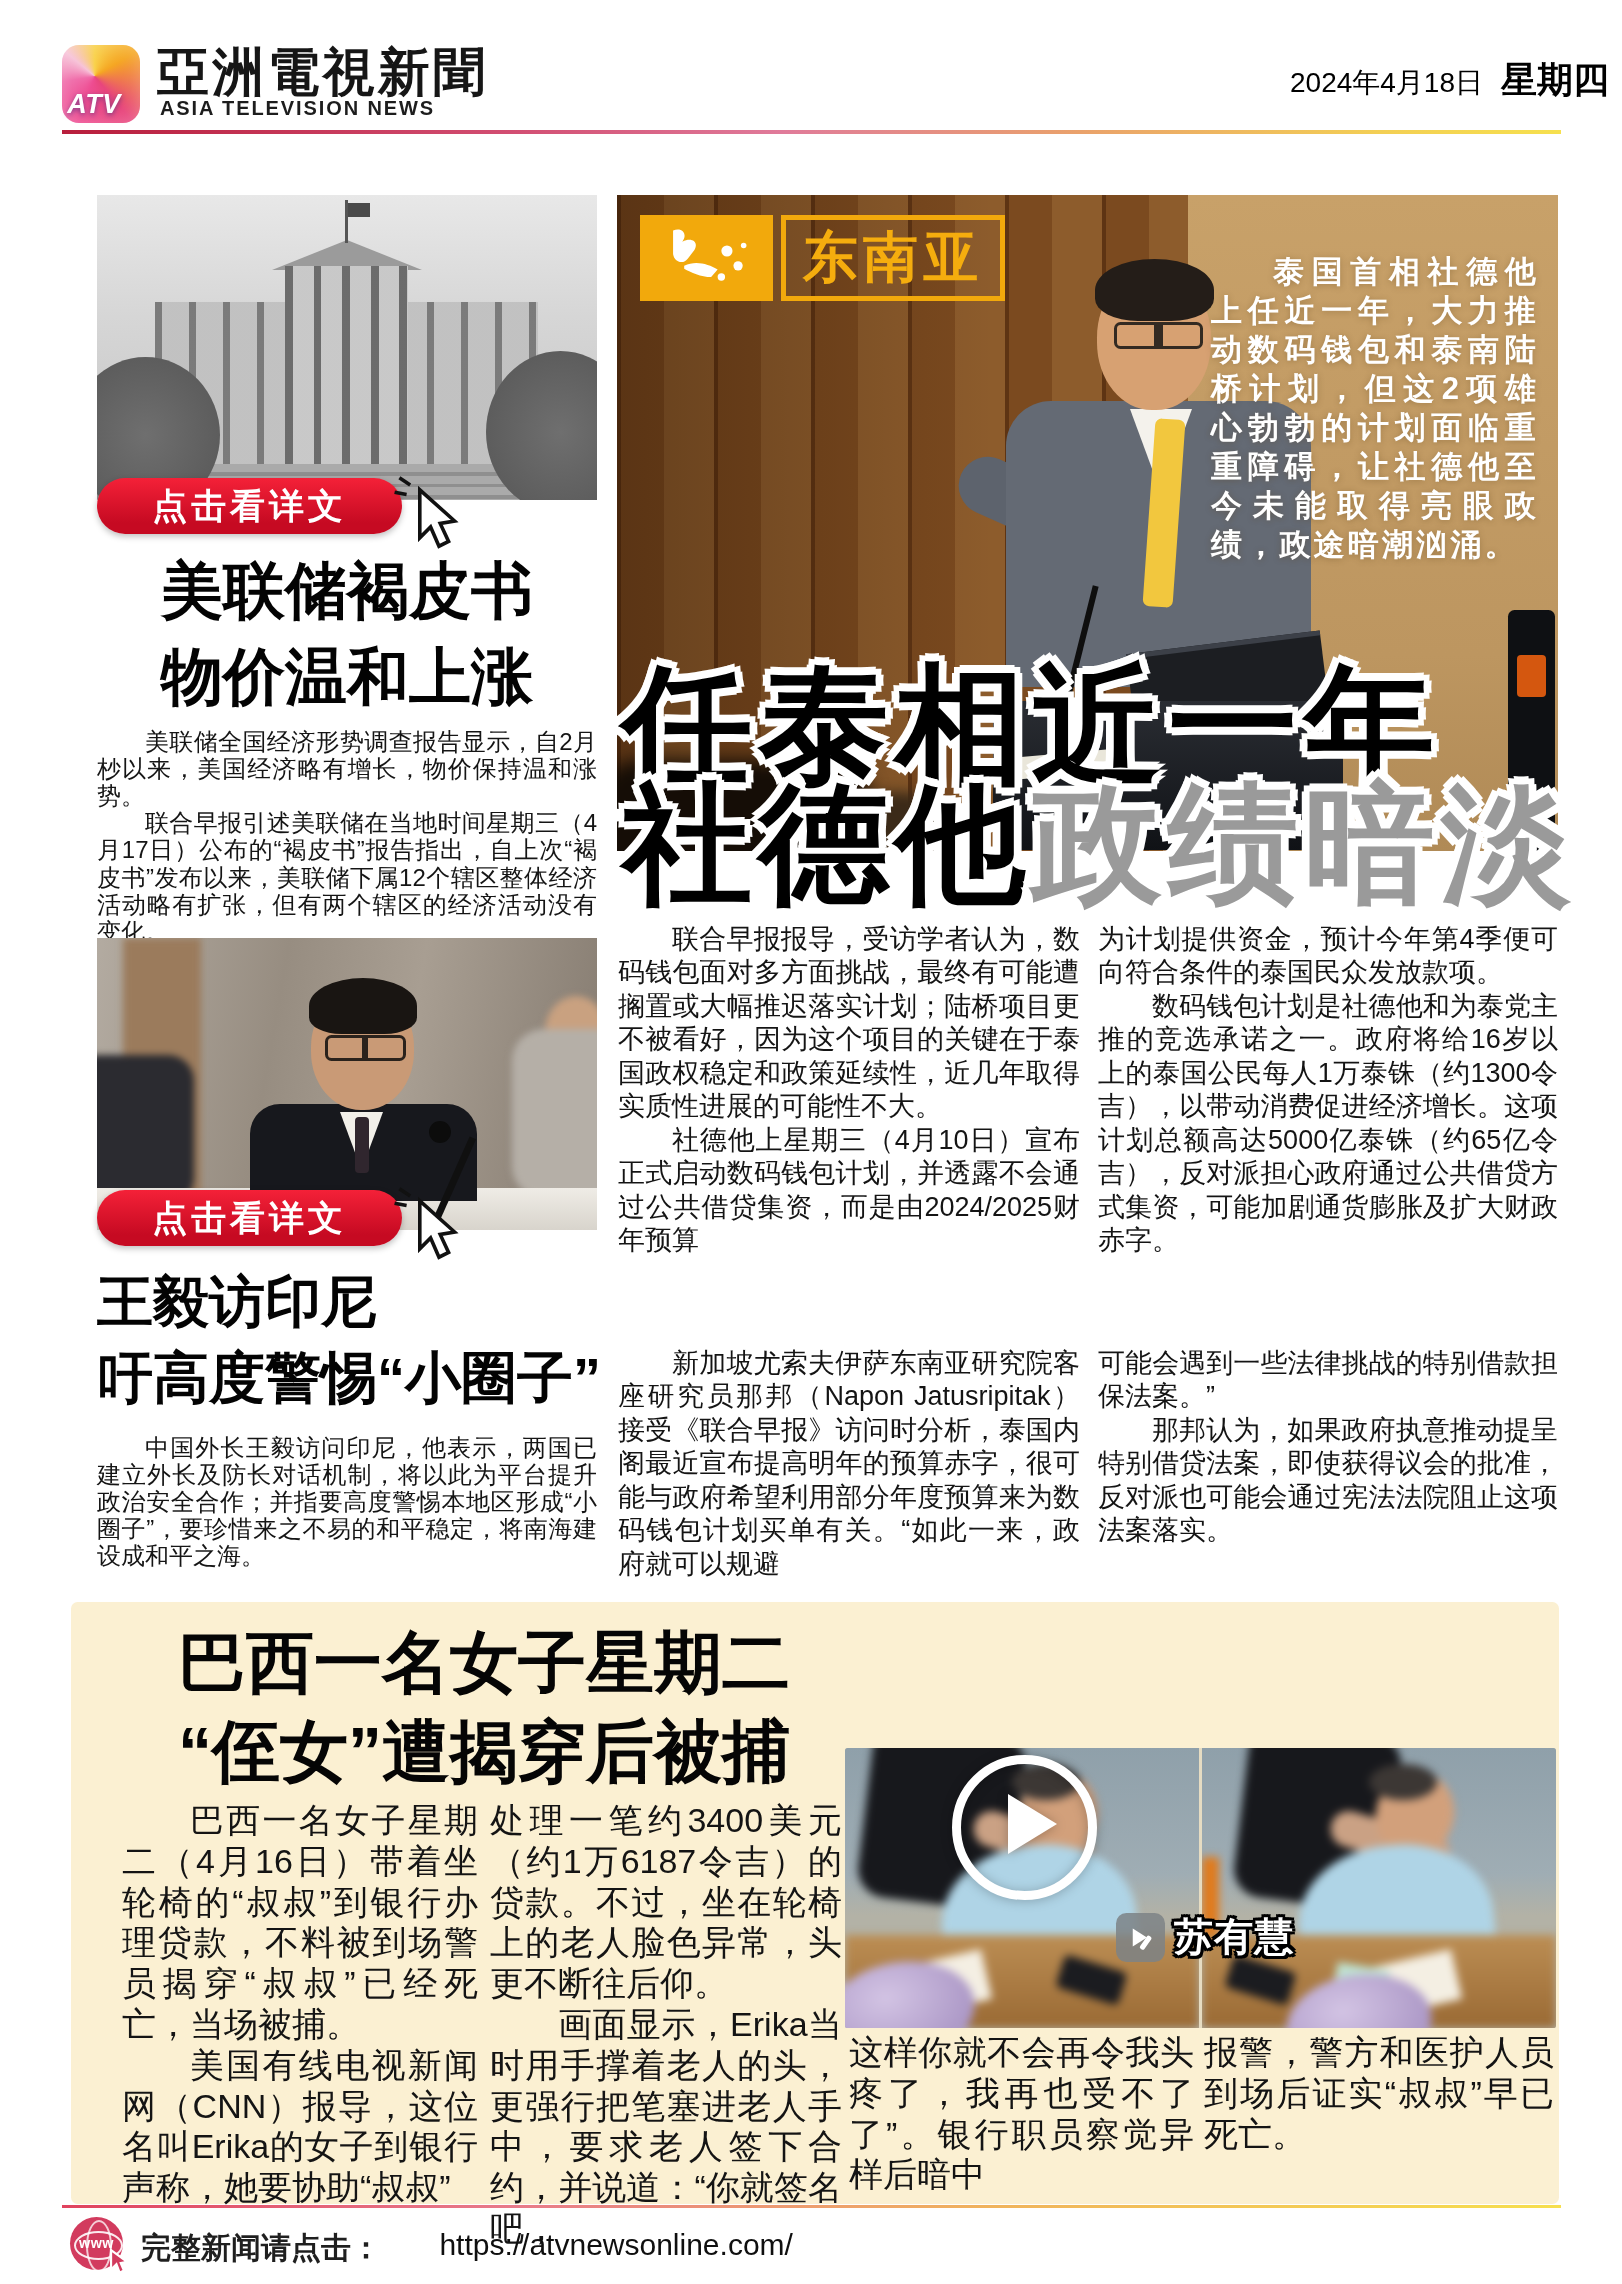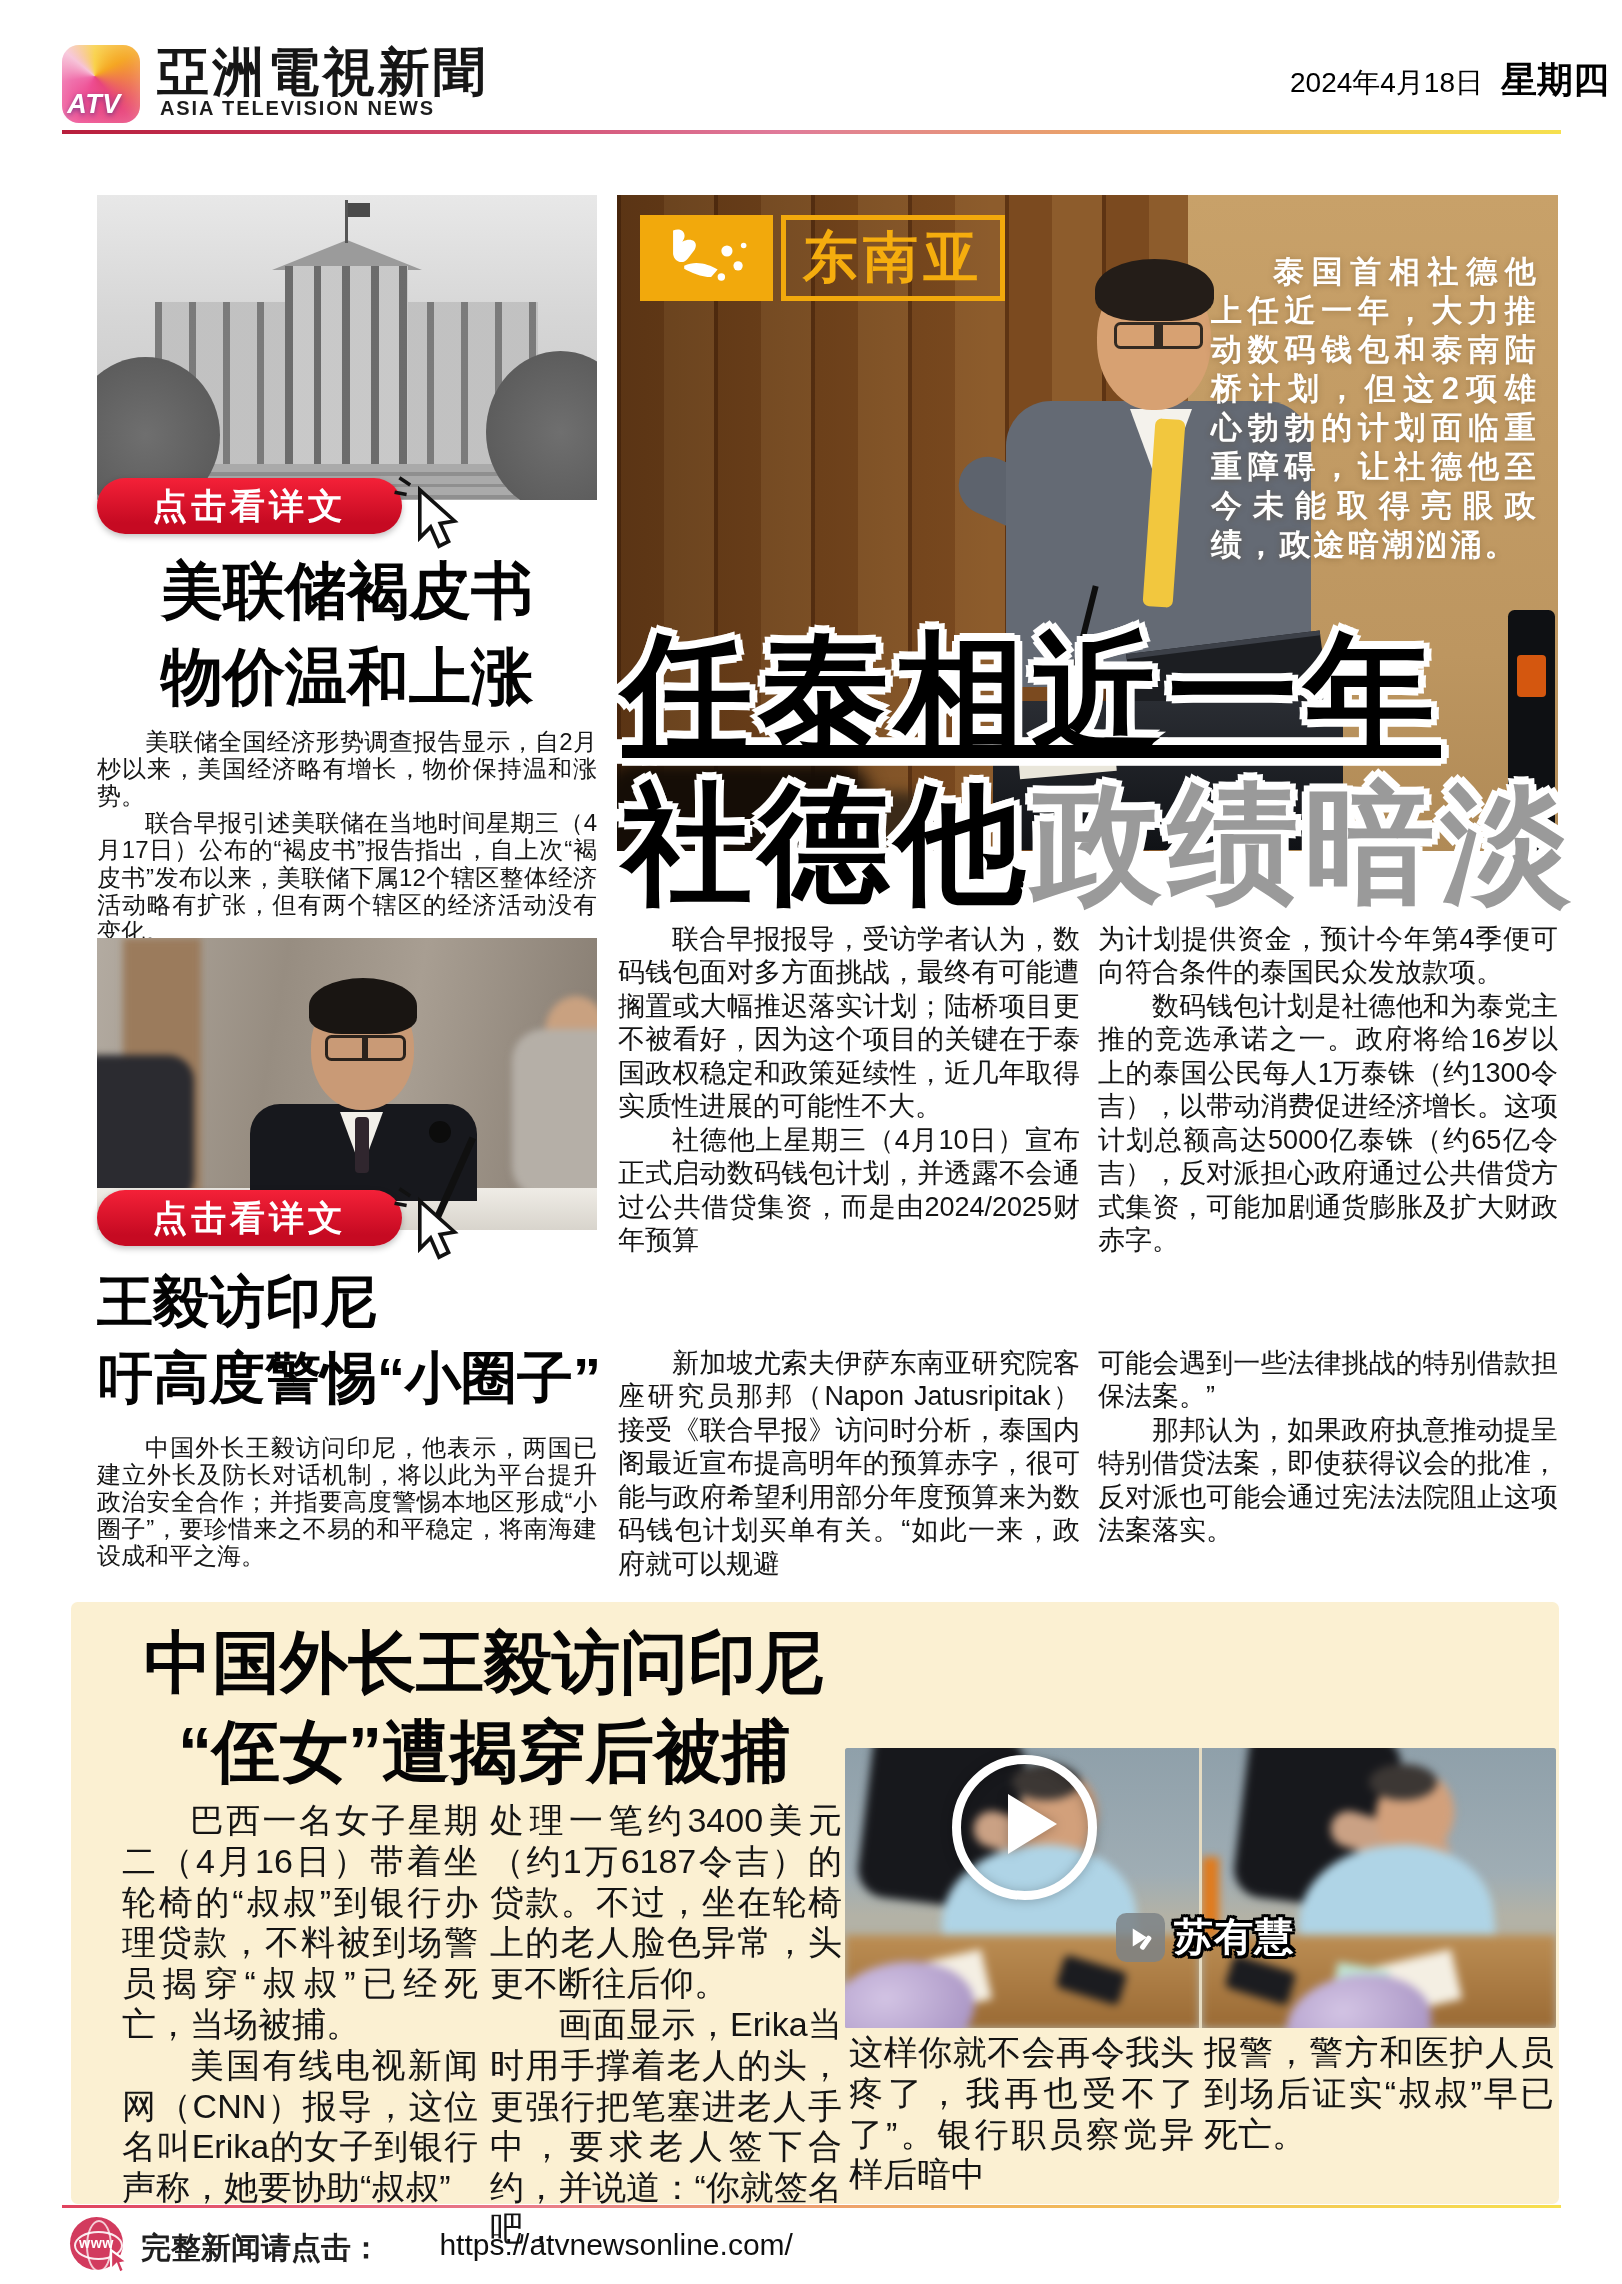--- a/index.html
+++ b/index.html
@@ -263,21 +263,21 @@
           <circle cx="84" cy="44" r="5" fill="#fff"></circle>
           <circle cx="66" cy="56" r="4" fill="#fff"></circle>
           <circle cx="90" cy="22" r="3" fill="#fff"></circle>
         </svg>
       </div>
       <div class="sea-text-box">东南亚</div>
     </div>
     <div class="abs thai-caption">泰国首相社德他上任近一年，大力推动数码钱包和泰南陆桥计划，但这2项雄心勃勃的计划面临重重障碍，让社德他至今未能取得亮眼政绩，政途暗潮汹涌。</div>
   </div>
 
-  <div class="abs big-hl stroke-white" style="left:622px;top:607px;text-decoration:underline;">任泰相近一年</div>
+  <div class="abs big-hl stroke-white" style="left:622px;top:639px;">任泰相近一年</div>
   <div class="abs big-hl stroke-white" style="left:622px;top:758px;"><span>社德他</span><span class="gray">政绩暗淡</span></div>
 
   <div class="abs main-body" style="left:618px;top:923px;width:462px;">
     <p class="ind">联合早报报导，受访学者认为，数码钱包面对多方面挑战，最终有可能遭搁置或大幅推迟落实计划；陆桥项目更不被看好，因为这个项目的关键在于泰国政权稳定和政策延续性，近几年取得实质性进展的可能性不大。</p>
     <p class="ind">社德他上星期三（4月10日）宣布正式启动数码钱包计划，并透露不会通过公共借贷集资，而是由2024/2025财年预算</p>
   </div>
   <div class="abs main-body" style="left:1098px;top:923px;width:460px;">
     <p>为计划提供资金，预计今年第4季便可向符合条件的泰国民众发放款项。</p>
     <p class="ind">数码钱包计划是社德他和为泰党主推的竞选承诺之一。政府将给16岁以上的泰国公民每人1万泰铢（约1300令吉），以带动消费促进经济增长。这项计划总额高达5000亿泰铢（约65亿令吉），反对派担心政府通过公共借贷方式集资，可能加剧通货膨胀及扩大财政赤字。</p>
   </div>
@@ -285,21 +285,21 @@
   <div class="abs main-body" style="left:618px;top:1347px;width:462px;">
     <p class="ind">新加坡尤索夫伊萨东南亚研究院客座研究员那邦（Napon Jatusripitak）接受《联合早报》访问时分析，泰国内阁最近宣布提高明年的预算赤字，很可能与政府希望利用部分年度预算来为数码钱包计划买单有关。“如此一来，政府就可以规避</p>
   </div>
   <div class="abs main-body" style="left:1098px;top:1347px;width:460px;">
     <p>可能会遇到一些法律挑战的特别借款担保法案。”</p>
     <p class="ind">那邦认为，如果政府执意推动提呈特别借贷法案，即使获得议会的批准，反对派也可能会通过宪法法院阻止这项法案落实。</p>
   </div>
 
   <div class="abs cream">
     <div class="abs cream-hl">
-      <div>中国外长王毅访问印尼</div>
+      <div>巴西一名女子星期二</div>
       <div>“侄女”遭揭穿后被捕</div>
     </div>
 
     <div class="abs cream-body" style="left:51px;top:198px;width:356px;">
       <p class="ind">巴西一名女子星期二（4月16日）带着坐轮椅的“叔叔”到银行办理贷款，不料被到场警员揭穿“叔叔”已经死亡，当场被捕。</p>
       <p class="ind">美国有线电视新闻网（CNN）报导，这位名叫Erika的女子到银行声称，她要协助“叔叔”</p>
     </div>
     <div class="abs cream-body" style="left:419px;top:198px;width:352px;">
       <p>处理一笔约3400美元（约1万6187令吉）的贷款。不过，坐在轮椅上的老人脸色异常，头更不断往后仰。</p>
       <p class="ind">画面显示，Erika当时用手撑着老人的头，更强行把笔塞进老人手中，要求老人签下合约，并说道：“你就签名吧，</p>

